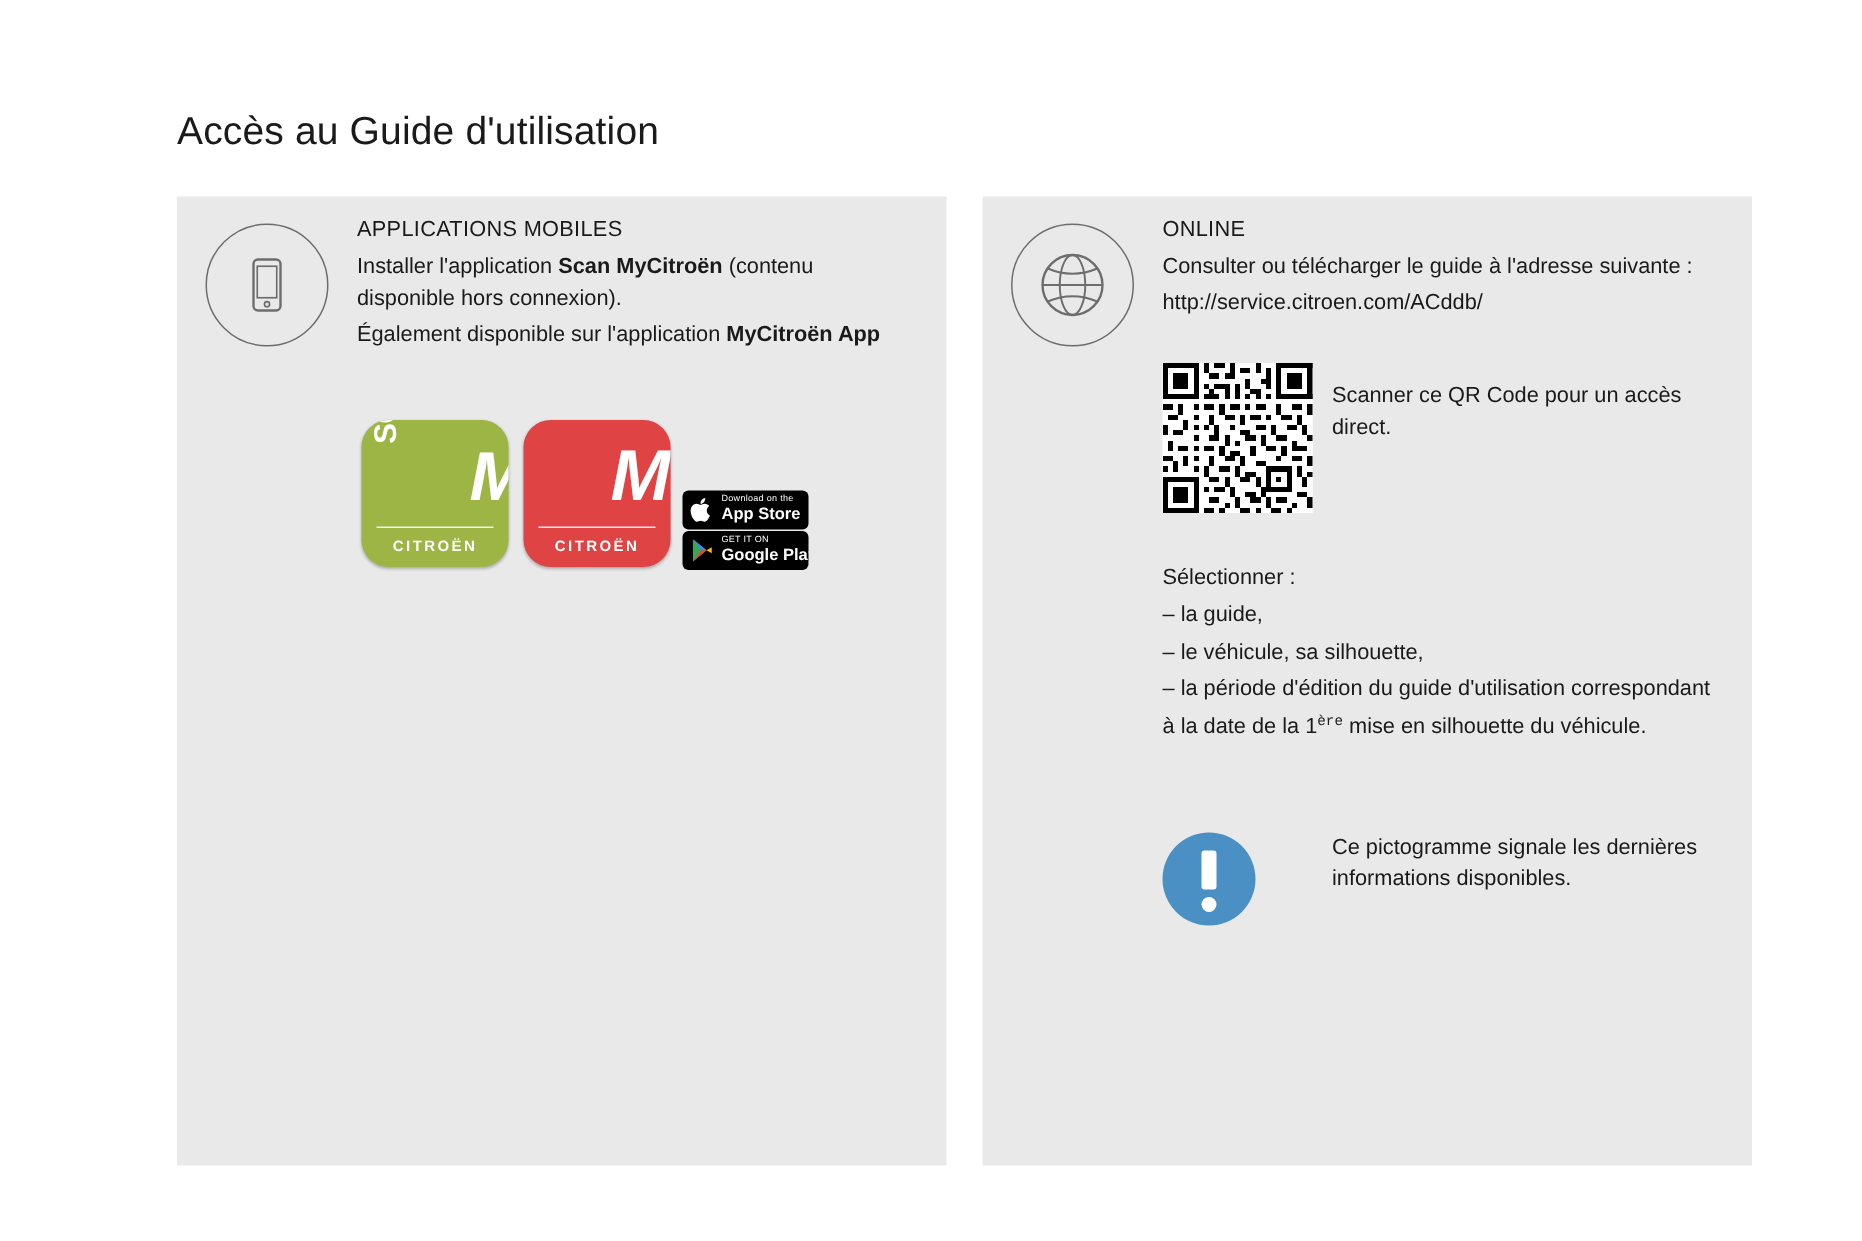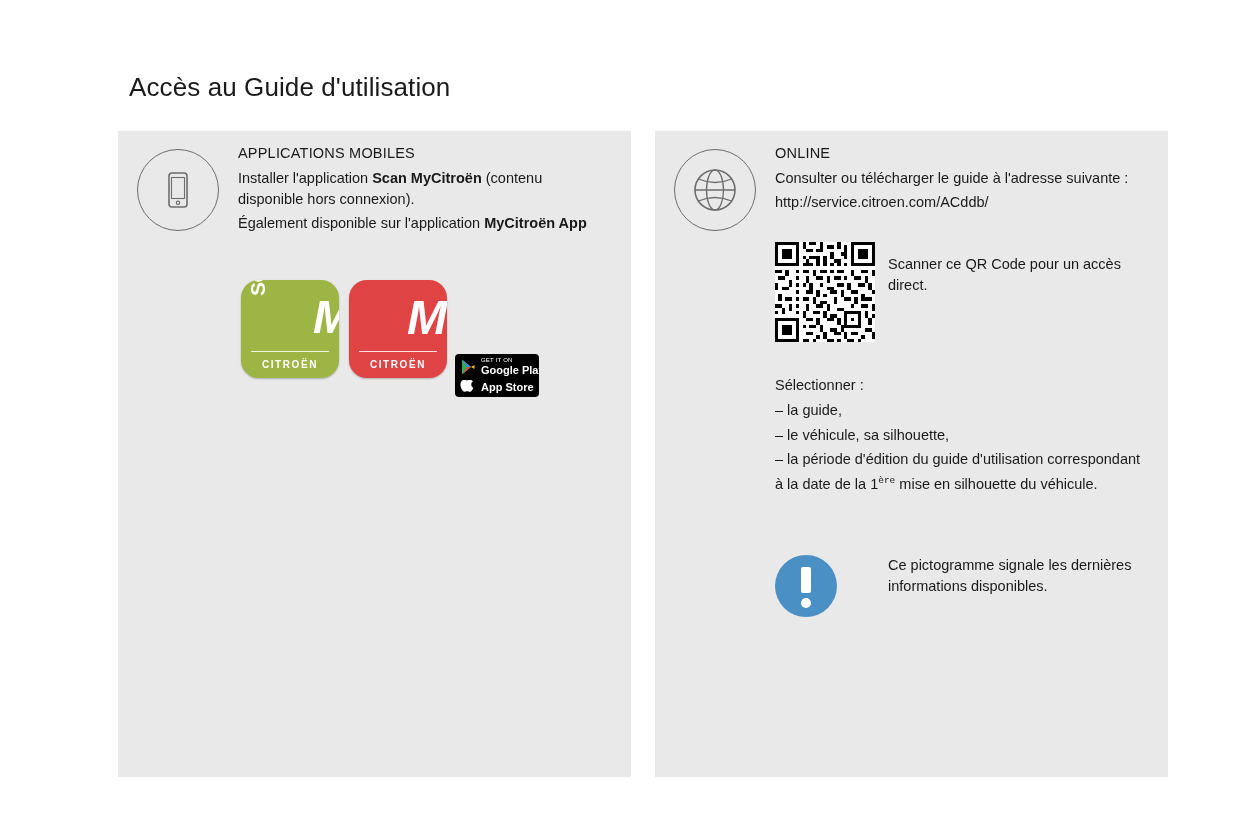--- a/index.html
+++ b/index.html
@@ -18,21 +18,20 @@
 
   
   .page-title {
     position: absolute;
     left: 118px;
     top: 72px;
     font-size: 26px;
     font-weight: 400;
     color: #1a1a1a;
     letter-spacing: 0.1px;
-    margin-left: 11px;
   }
 
   
   .panel {
     position: absolute;
     background: #e9e9e9;
     top: 131px;
     height: 646px;
   }
   .panel-left {
@@ -162,21 +161,21 @@
 
   .store-badge {
     position: absolute;
     width: 84px;
     height: 26px;
     background: #000;
     border-radius: 4px;
     color: #fff;
     overflow: hidden;
   }
-  .store-apple { left: 455px; top: 327px; margin-top: 44px; }
+  .store-apple { left: 455px; top: 327px; }
   .store-google { left: 455px; top: 354px; }
   .store-badge .sb-small {
     position: absolute;
     left: 26px;
     top: 3px;
     font-size: 6px;
     letter-spacing: 0.2px;
     white-space: nowrap;
   }
   .store-badge .sb-big {

